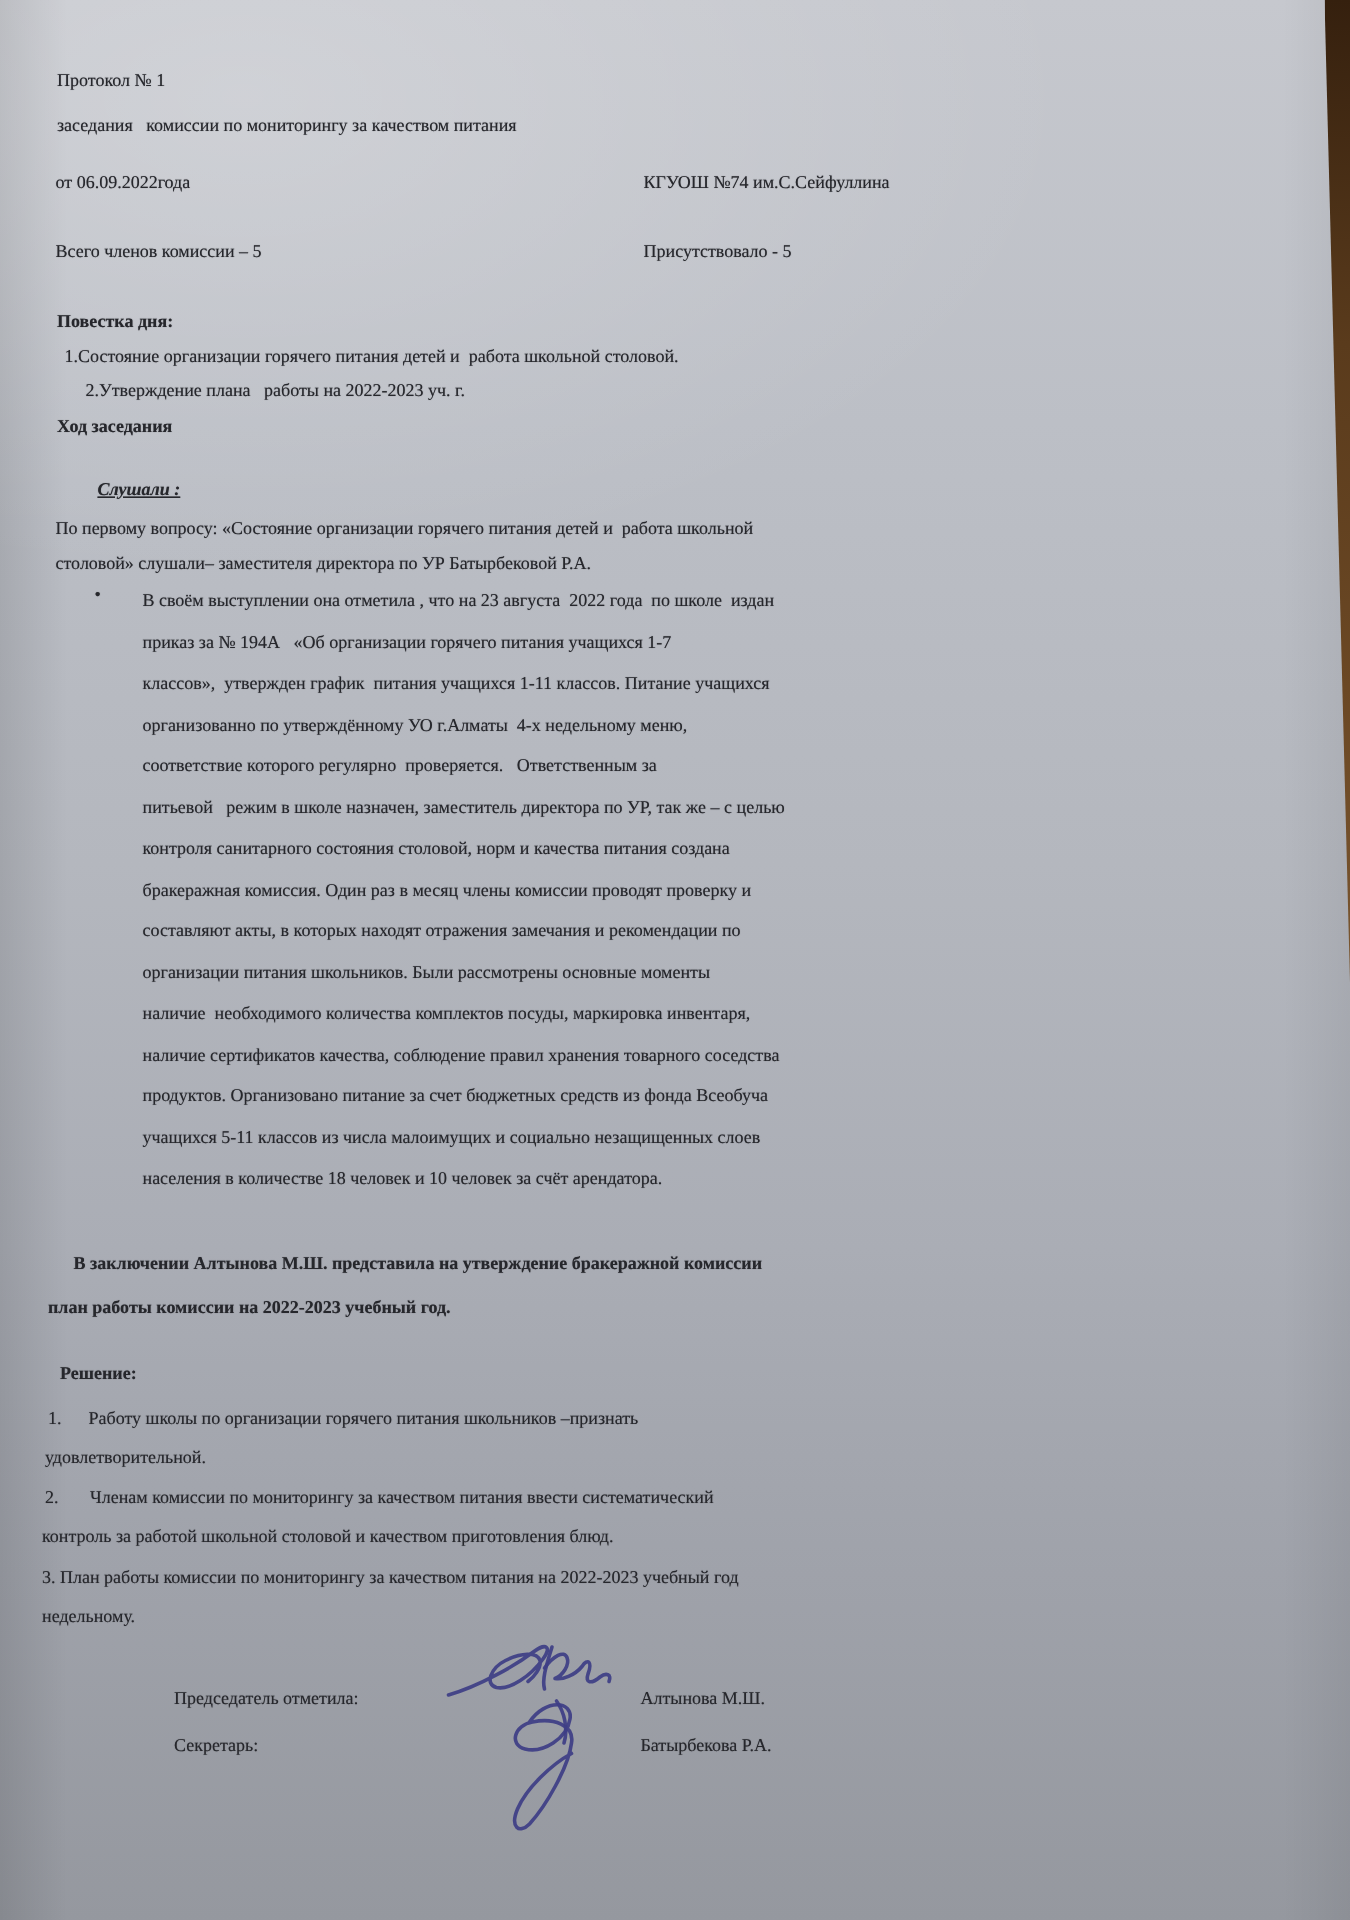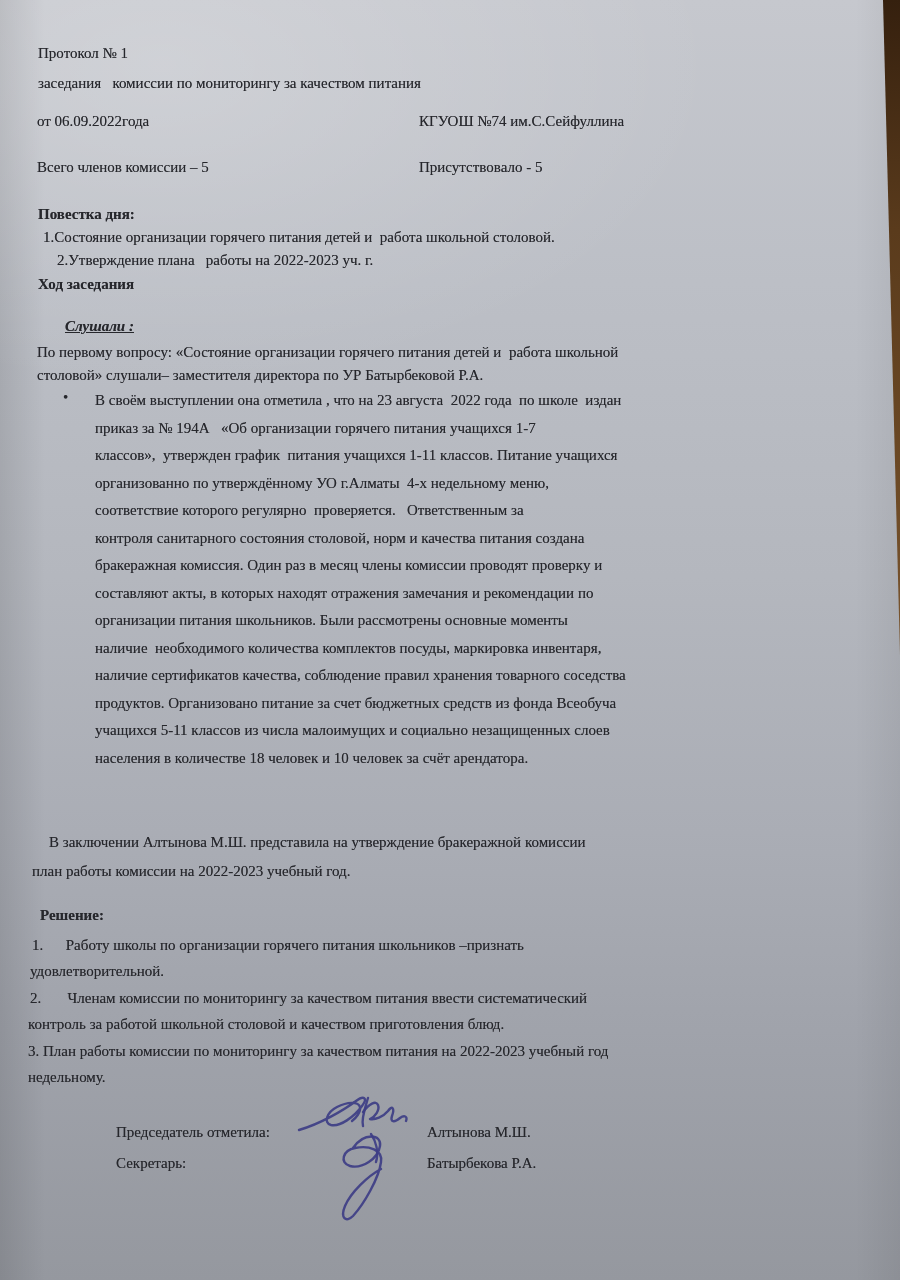--- a/index.html
+++ b/index.html
@@ -19,35 +19,35 @@
   }
   .desk-edge {
     position: absolute; top: 0; right: 0;
     width: 17px; height: 655px;
     background: linear-gradient(to bottom, #35200e, #5a3b1c 35%, #6b4824 70%, #7a5630);
     clip-path: polygon(0 0, 100% 0, 100% 100%);
   }
   .abs { position: absolute; }
   .line {
     white-space: pre-wrap;
-    font-size: 15px;
+    font-size: 12px;
     text-shadow: 0 0 0.6px rgba(38,39,44,0.55);
   }
   .bold { font-weight: bold; }
   .heading-underline {
     font-weight: bold; font-style: italic; text-decoration: underline;
   }
   .lh-head  .line { line-height: 30px; }
   .lh-tight .line { line-height: 23.2px; }
   .lh-intro .line { line-height: 23px; }
   .lh-bullet .line { line-height: 27.5px; }
-  .lh-concl .line { line-height: 29px; }
+  .lh-concl .line { line-height: 29px; font-weight: bold; }
   .lh-decis .line { line-height: 26.5px; }
   .lh-sign  .line { line-height: 30.5px; }
-  .two-col { width: 830px; display: flex; }
+  .two-col { width: 830px; display: flex; gap: 10px; }
   .col-left  { width: 382px; flex: 0 0 382px; }
   .col-right { flex: 1; }
   .sig-svg { position: absolute; pointer-events: none; }
   .sig-svg path {
     fill: none;
     stroke: #3e3e86;
     stroke-width: 2.4;
     stroke-linecap: round;
     stroke-linejoin: round;
     opacity: 0.92;
@@ -92,20 +92,21 @@
   </div>
 
   <div class="abs line" style="left:63px; top:389px;">•</div>
 
   <div class="abs lh-bullet" style="left:95px; top:387px;">
     <div class="line">В своём выступлении она отметила , что на 23 августа  2022 года  по школе  издан</div>
     <div class="line">приказ за № 194А   «Об организации горячего питания учащихся 1-7</div>
     <div class="line">классов»,  утвержден график  питания учащихся 1-11 классов. Питание учащихся</div>
     <div class="line">организованно по утверждённому УО г.Алматы  4-х недельному меню,</div>
     <div class="line">соответствие которого регулярно  проверяется.   Ответственным за</div>
+    <div class="line">питьевой   режим в школе назначен, заместитель директора по УР, так же – с целью</div>
     <div class="line">контроля санитарного состояния столовой, норм и качества питания создана</div>
     <div class="line">бракеражная комиссия. Один раз в месяц члены комиссии проводят проверку и</div>
     <div class="line">составляют акты, в которых находят отражения замечания и рекомендации по</div>
     <div class="line">организации питания школьников. Были рассмотрены основные моменты</div>
     <div class="line">наличие  необходимого количества комплектов посуды, маркировка инвентаря,</div>
     <div class="line">наличие сертификатов качества, соблюдение правил хранения товарного соседства</div>
     <div class="line">продуктов. Организовано питание за счет бюджетных средств из фонда Всеобуча</div>
     <div class="line">учащихся 5-11 классов из числа малоимущих и социально незащищенных слоев</div>
     <div class="line">населения в количестве 18 человек и 10 человек за счёт арендатора.</div>
   </div>

